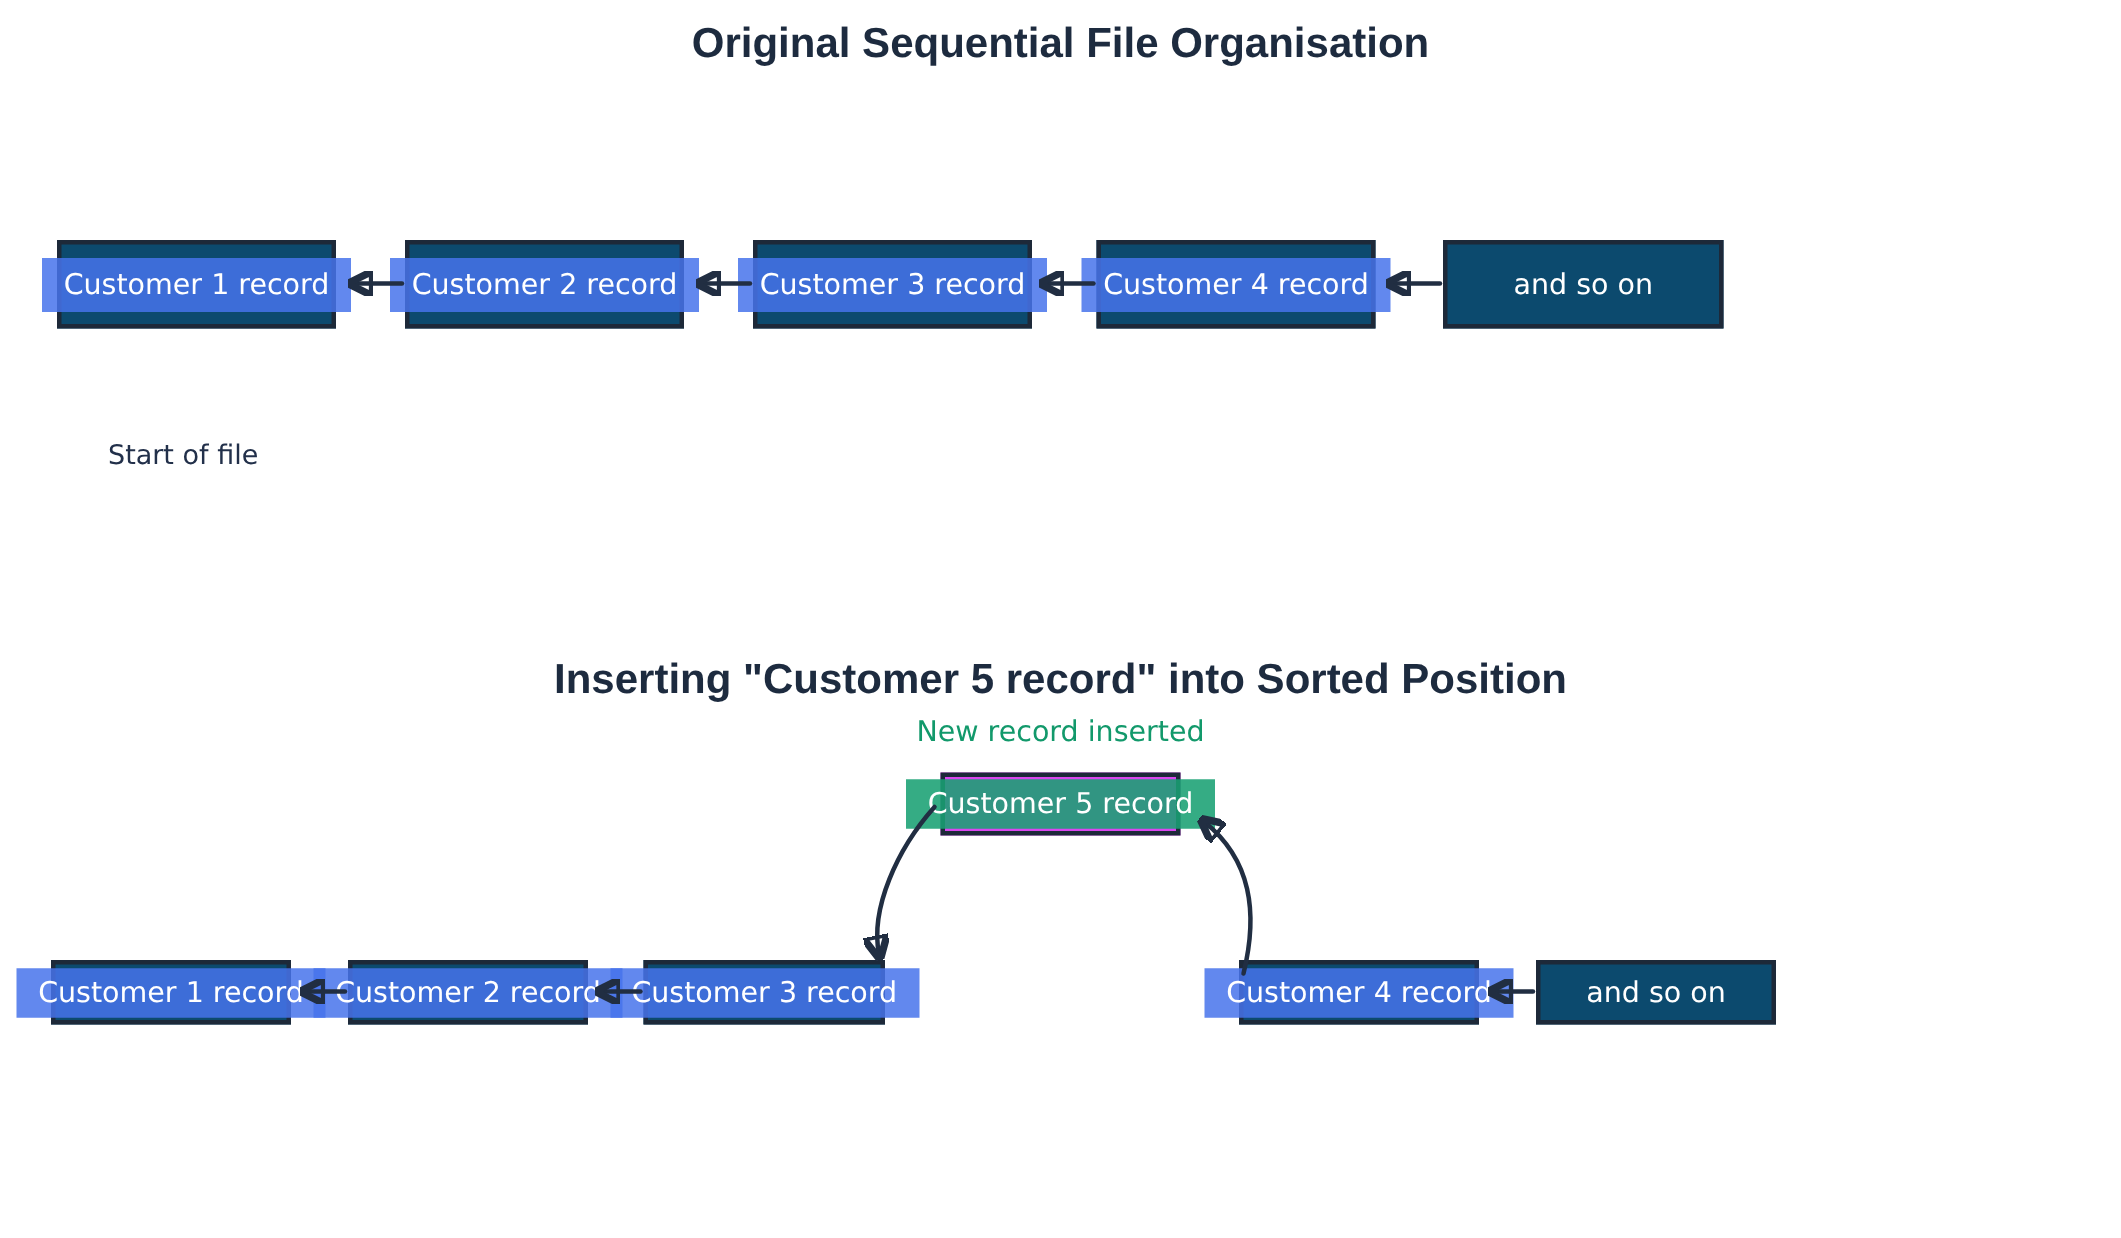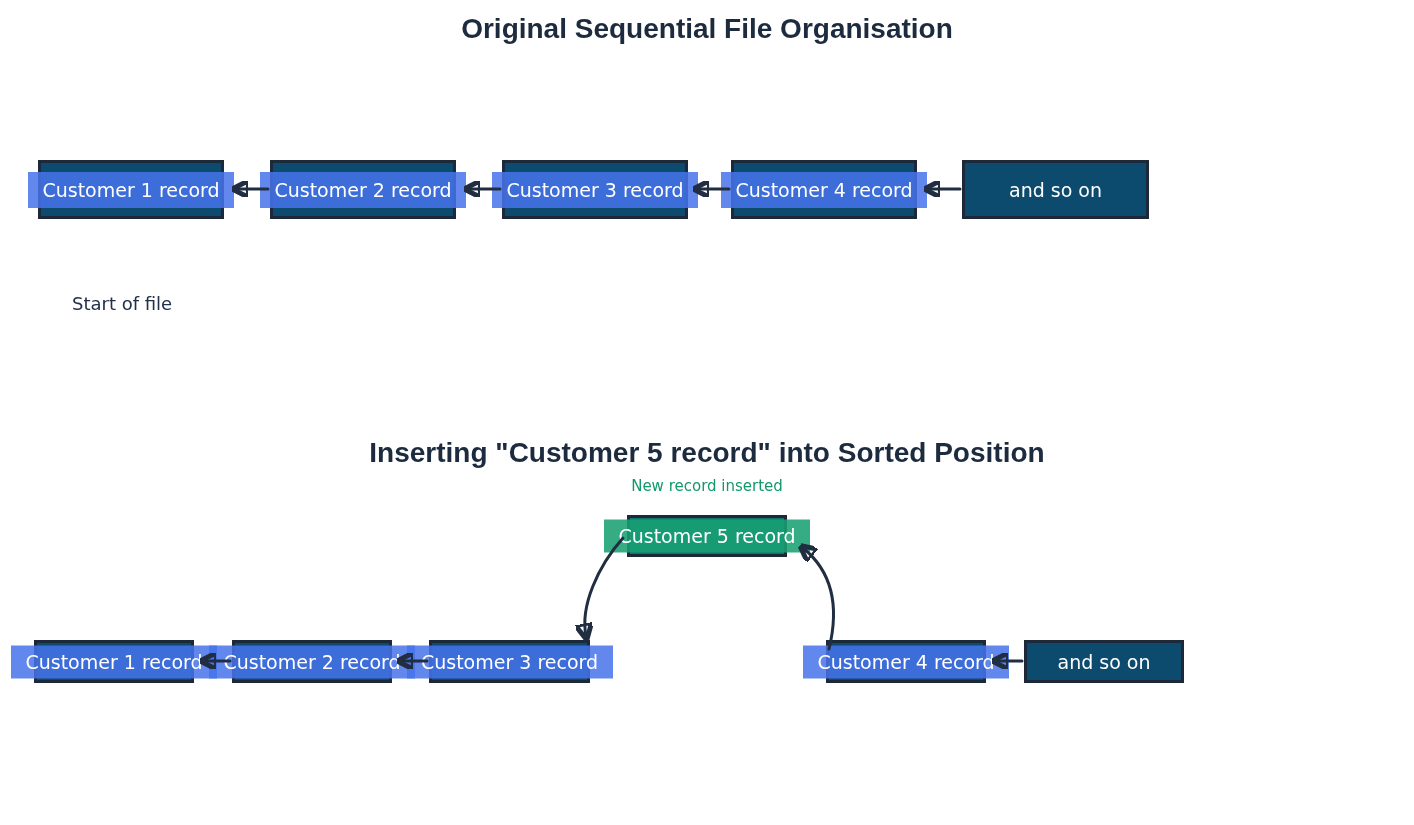--- a/index.html
+++ b/index.html
@@ -18,21 +18,21 @@
     font-family: "Liberation Sans", sans-serif;
     font-weight: bold;
     font-size: 28px;
     color: #1d2b3f;
     white-space: nowrap;
   }
   .annotation {
     position: absolute;
     left: 0; width: 1414px;
     text-align: center;
-    font-size: 15px;
+    font-size: 19px;
     color: #12996b;
     white-space: nowrap;
   }
   .side-label {
     position: absolute;
     font-size: 18px;
     color: #22304a;
     white-space: nowrap;
   }
 
@@ -50,21 +50,21 @@
     background: rgba(70, 115, 235, 0.85);
   }
   .node .label {
     position: absolute;
     left: 50%; top: 50%;
     transform: translate(-50%, -50%);
     color: #ffffff;
     font-size: 19px;
     white-space: nowrap;
   }
-  .node.green { background: #0f766e; }
+  .node.green { background: #d946ef; }
   .node.green .strip { background: rgba(25, 160, 115, 0.88); }
 
   .strip.h36 { height: 36px; }
   .strip.h33 { height: 33px; }
 
   svg.overlay {
     position: absolute;
     left: 0; top: 0;
     pointer-events: none;
   }

